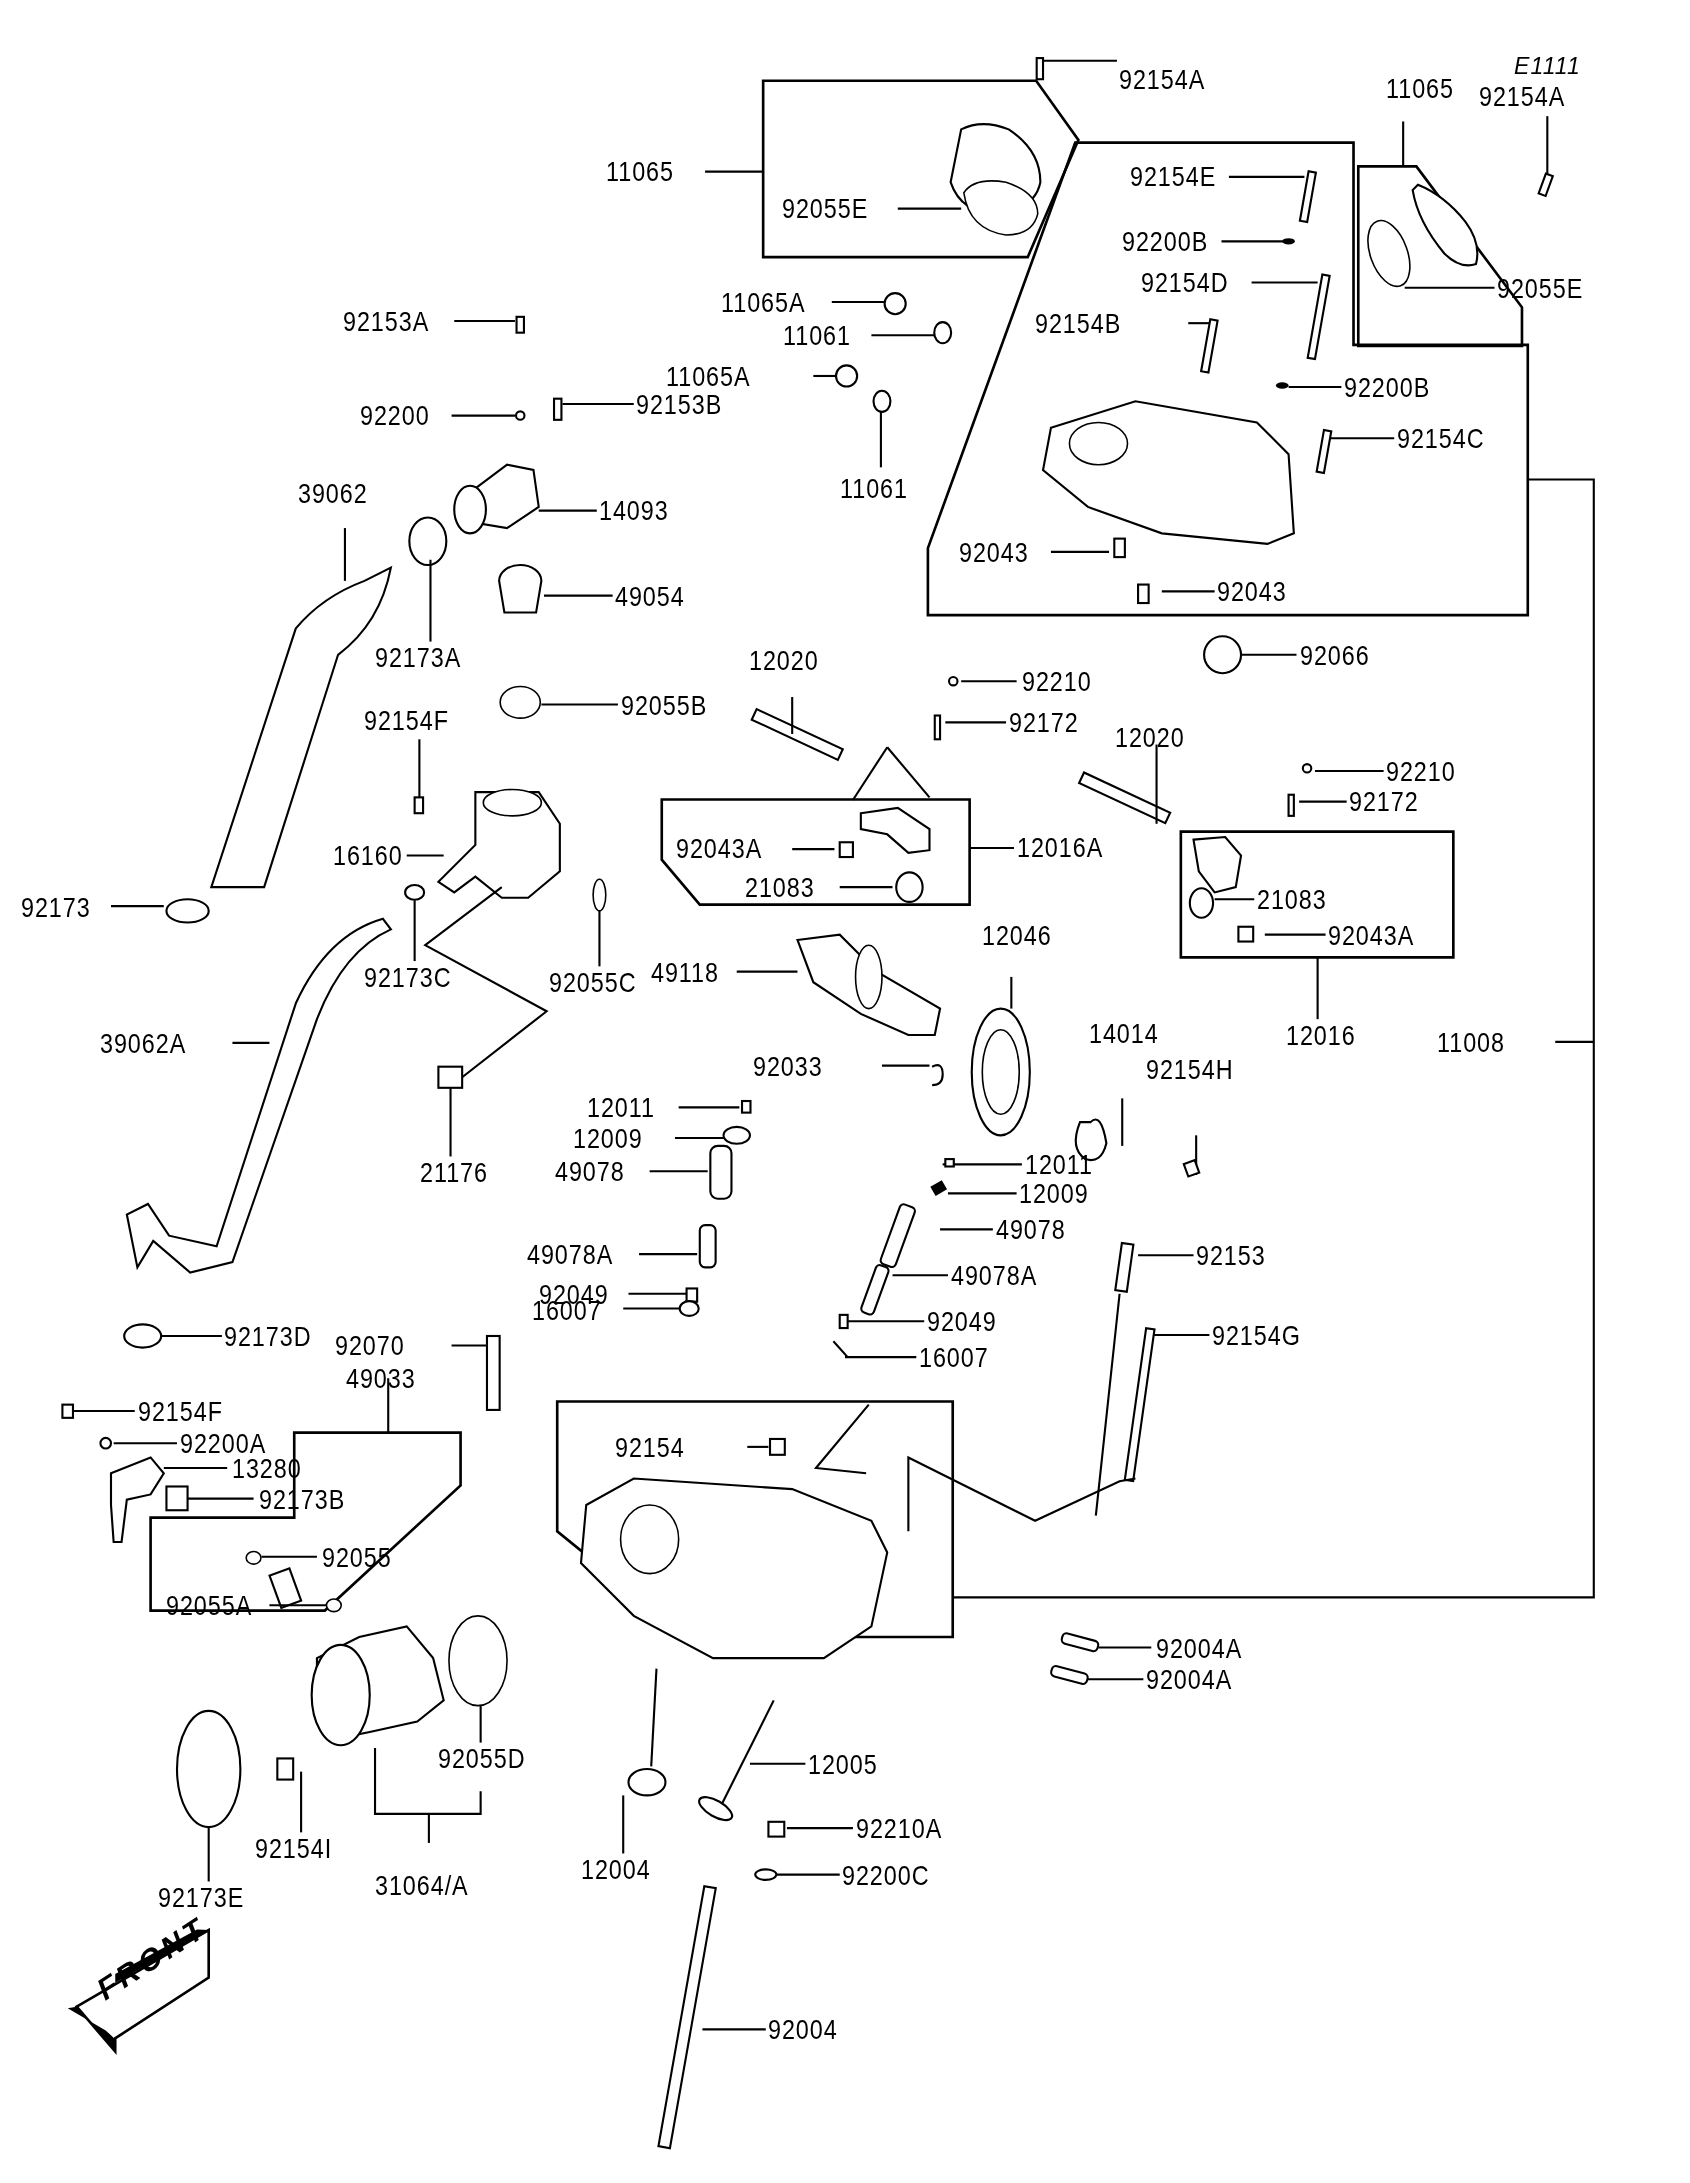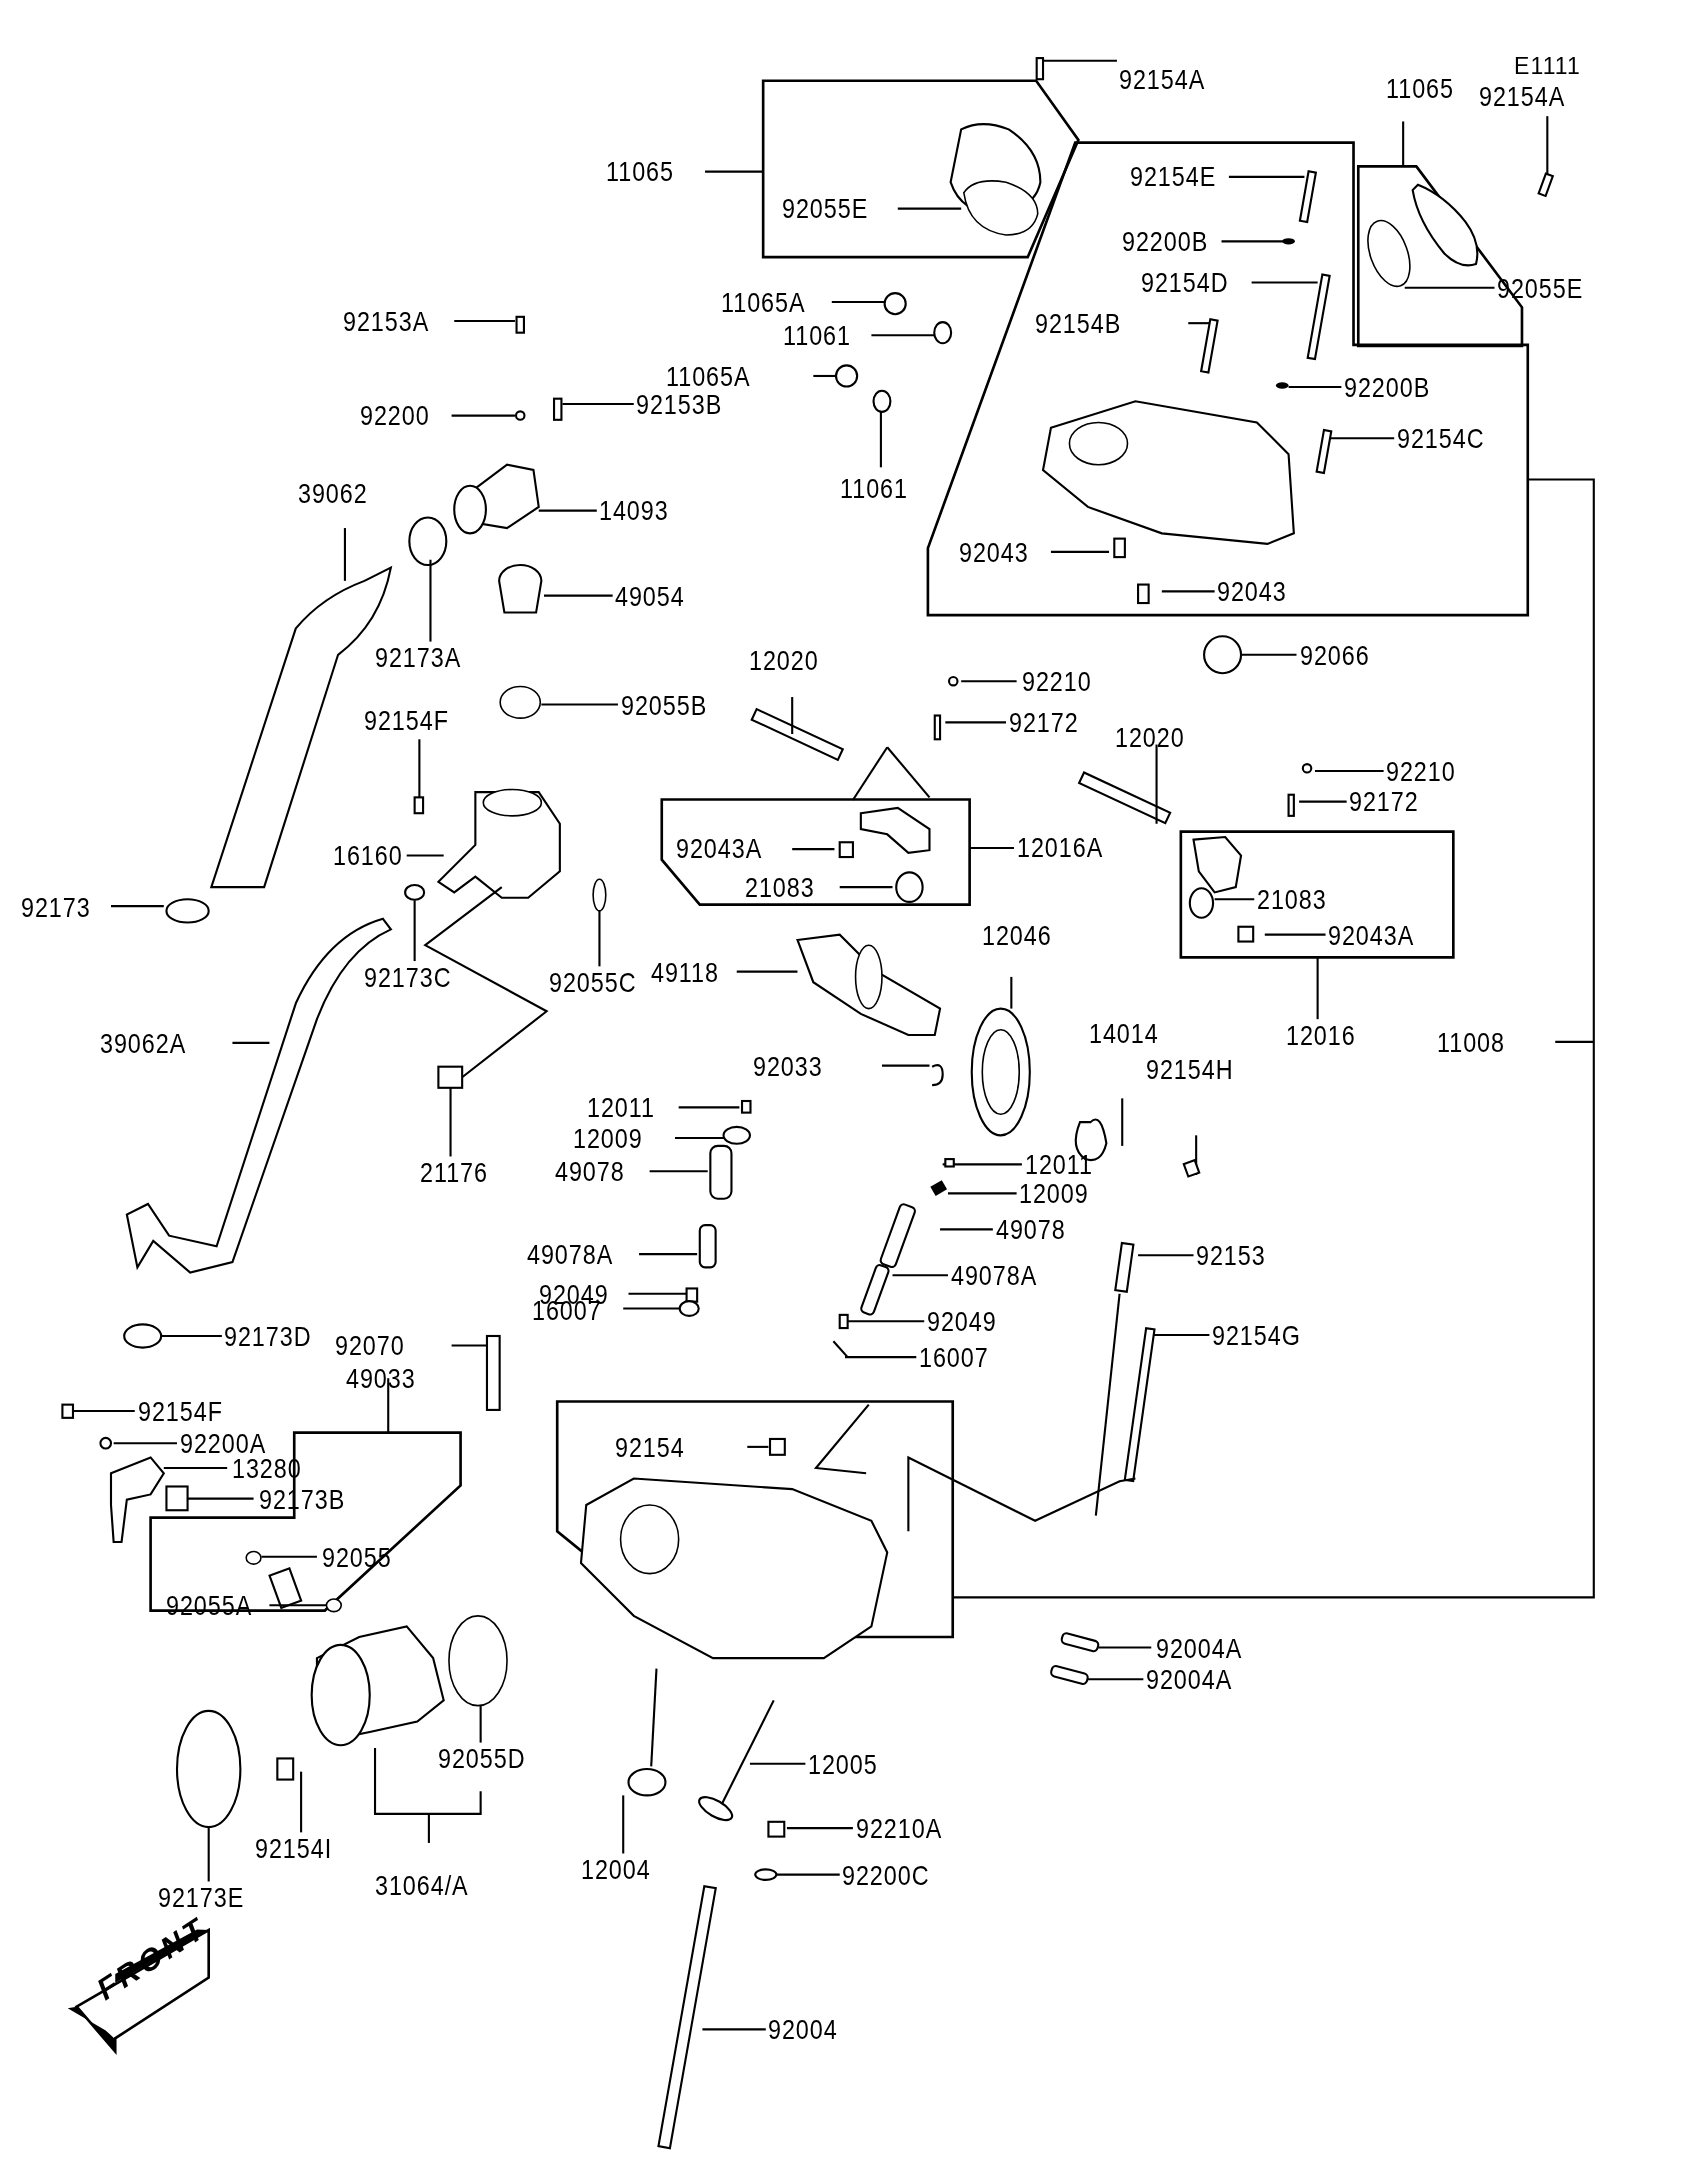--- a/index.html
+++ b/index.html
@@ -243,21 +243,21 @@
   <rect class="part" x="525" y="3330" width="30" height="40"></rect>
   <line class="ln" x1="570" y1="3355" x2="570" y2="3470"></line>
 
   <g>
     <polygon points="145,3800 395,3655 395,3745 218,3860 218,3885 145,3800" fill="#fff" stroke="#000" stroke-width="5"></polygon>
     <polygon points="128,3803 145,3800 218,3885 218,3862 200,3845" fill="#000"></polygon>
     <polygon points="218,3738 373,3654 395,3655 218,3755" fill="#000"></polygon>
   </g>
 </svg>
 
-<div class="code" style="left:1514px;top:53px;">E1111</div>
+<div class="code" style="left:1514px;top:53px;font-style:italic;">E1111</div>
 <div class="lbl" style="left:1119px;top:66px;">92154A</div>
 <div class="lbl" style="left:606px;top:158px;">11065</div>
 <div class="lbl" style="left:782px;top:195px;">92055E</div>
 <div class="lbl" style="left:1386px;top:75px;">11065</div>
 <div class="lbl" style="left:1479px;top:83px;">92154A</div>
 <div class="lbl" style="left:1497px;top:275px;">92055E</div>
 <div class="lbl" style="left:1130px;top:163px;">92154E</div>
 <div class="lbl" style="left:1122px;top:228px;">92200B</div>
 <div class="lbl" style="left:1141px;top:269px;">92154D</div>
 <div class="lbl" style="left:1035px;top:310px;">92154B</div>

